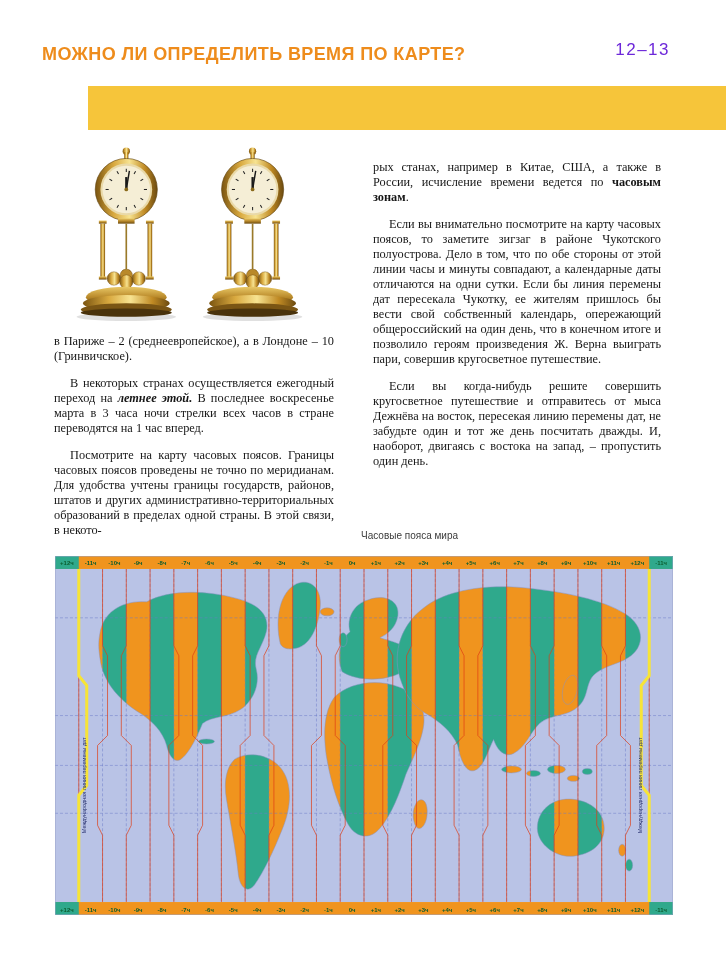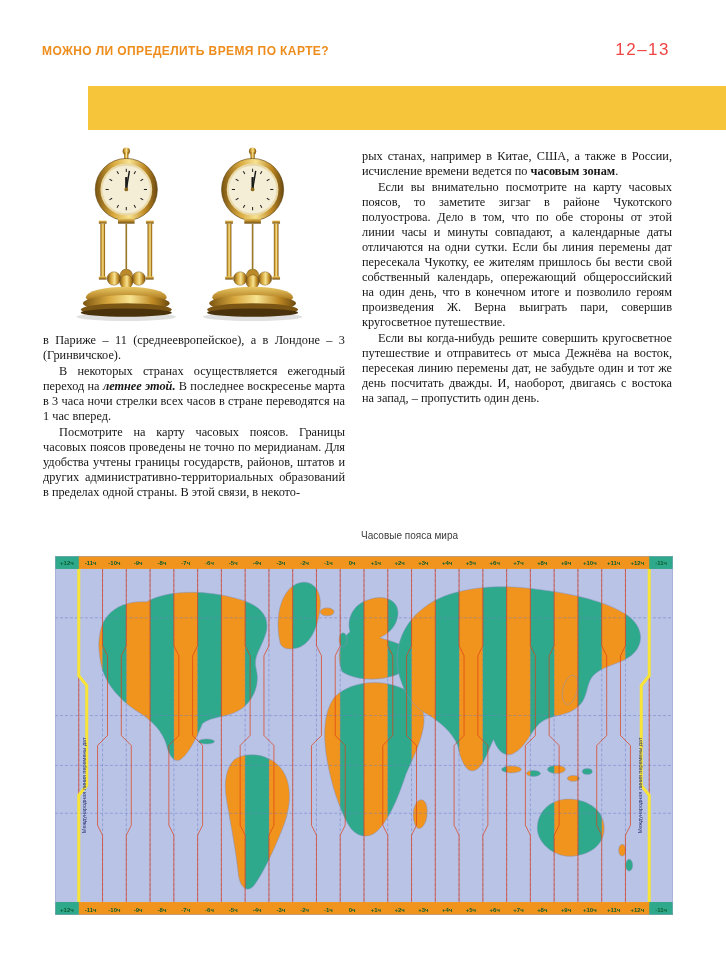--- a/index.html
+++ b/index.html
@@ -1,26 +1,26 @@
 <!DOCTYPE html>
 <html lang="ru"><head>
 <meta charset="utf-8">
 <style>
   html,body{margin:0;padding:0;background:#ffffff;}
   .page{position:relative;width:726px;height:980px;background:#ffffff;overflow:hidden;
         font-family:"Liberation Serif",serif;color:#161616;}
   .page-title{position:absolute;left:42px;top:44px;font-family:"Liberation Sans",sans-serif;
-        font-size:12px;font-weight:700;letter-spacing:0.4px;color:#ee8c1c;}
+        font-size:18px;font-weight:700;letter-spacing:0.4px;color:#ee8c1c;}
   .page-numbers{position:absolute;right:56px;top:40px;font-family:"Liberation Sans",sans-serif;
-        font-size:17px;letter-spacing:1.5px;color:#ef4444;}
+        font-size:17px;letter-spacing:1.5px;color:#6d28d9;}
   .yellow-band{position:absolute;left:88px;top:86px;width:638px;height:44px;background:#f6c53a;}
   .col{position:absolute;font-size:12.3px;line-height:1.22;text-align:justify;}
   .col-left{left:42px;top:146px;width:304px;}
   .col-right{left:361px;top:148px;width:312px;}
-  .para{margin:1px;}
+  .para{margin:12px;}
   .para.indent{text-indent:16px;}
   .clocks{display:flex;gap:4px;padding-left:24px;height:176px;margin-bottom:11px;}
   .map-caption{position:absolute;left:361px;top:530px;font-family:"Liberation Sans",sans-serif;
         font-size:10px;color:#3c3c3c;}
   .map-wrap{position:absolute;left:55px;top:556px;width:618px;height:359px;}
   .map-wrap svg{display:block;width:100%;height:100%;}
 </style>
 </head>
 <body>
 
@@ -87,21 +87,21 @@
             <ellipse cx="55" cy="152" rx="42" ry="8" fill="url(#gold)"></ellipse>
             <ellipse cx="55" cy="158" rx="44" ry="6" fill="#7a5514"></ellipse>
             <ellipse cx="55" cy="161" rx="44" ry="4" fill="#4a330c"></ellipse>
           </g>
         </defs>
         <use href="#clockdef"></use>
         <use href="#clockdef" x="122"></use>
       </svg>
     </div>
     <div id="left-col-text">
-        <p class="para"><span>в Париже – 11 (среднеевропейское), а в Лондоне – 3 (Гринвичское).</span></p>
+        <p class="para"><span>в Париже – 2 (среднеевропейское), а в Лондоне – 10 (Гринвичское).</span></p>
         <p class="para indent"><span>В некоторых странах осуществляется ежегодный переход на </span><span style="font-weight: 700; font-style: italic;">летнее этой.</span><span> В последнее воскресенье марта в 3 часа ночи стрелки всех часов в стране переводятся на 1 час вперед.</span></p>
         <p class="para indent"><span>Посмотрите на карту часовых поясов. Границы часовых поясов проведены не точно по меридианам. Для удобства учтены границы государств, районов, штатов и других административно-территориальных образований в пределах одной страны. В этой связи, в некото-</span></p>
       </div>
   </div>
 
   <div class="col col-right">
     <div id="right-col-text">
         <p class="para"><span>рых станах, например в Китае, США, а также в России, исчисление времени ведется по </span><span style="font-weight: 700;">часовым зонам</span><span>.</span></p>
         <p class="para indent"><span>Если вы внимательно посмотрите на карту часовых поясов, то заметите зигзаг в районе Чукотского полуострова. Дело в том, что по обе стороны от этой линии часы и минуты совпадают, а календарные даты отличаются на одни сутки. Если бы линия перемены дат пересекала Чукотку, ее жителям пришлось бы вести свой собственный календарь, опережающий общероссийский на один день, что в конечном итоге и позволило героям произведения Ж. Верна выиграть пари, совершив кругосветное путешествие.</span></p>
         <p class="para indent"><span>Если вы когда-нибудь решите совершить кругосветное путешествие и отправитесь от мыса Дежнёва на восток, пересекая линию перемены дат, не забудьте один и тот же день посчитать дважды. И, наоборот, двигаясь с востока на запад, – пропустить один день.</span></p>

